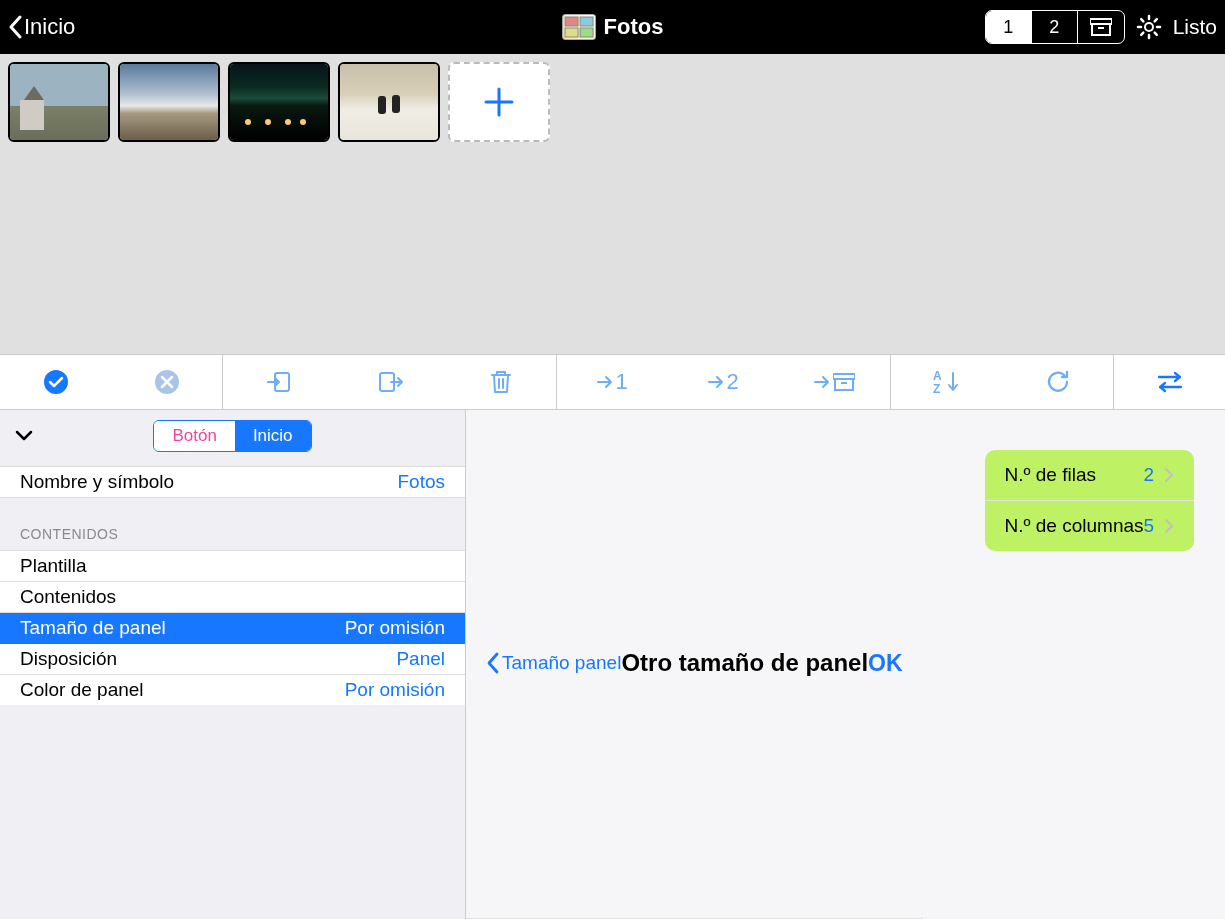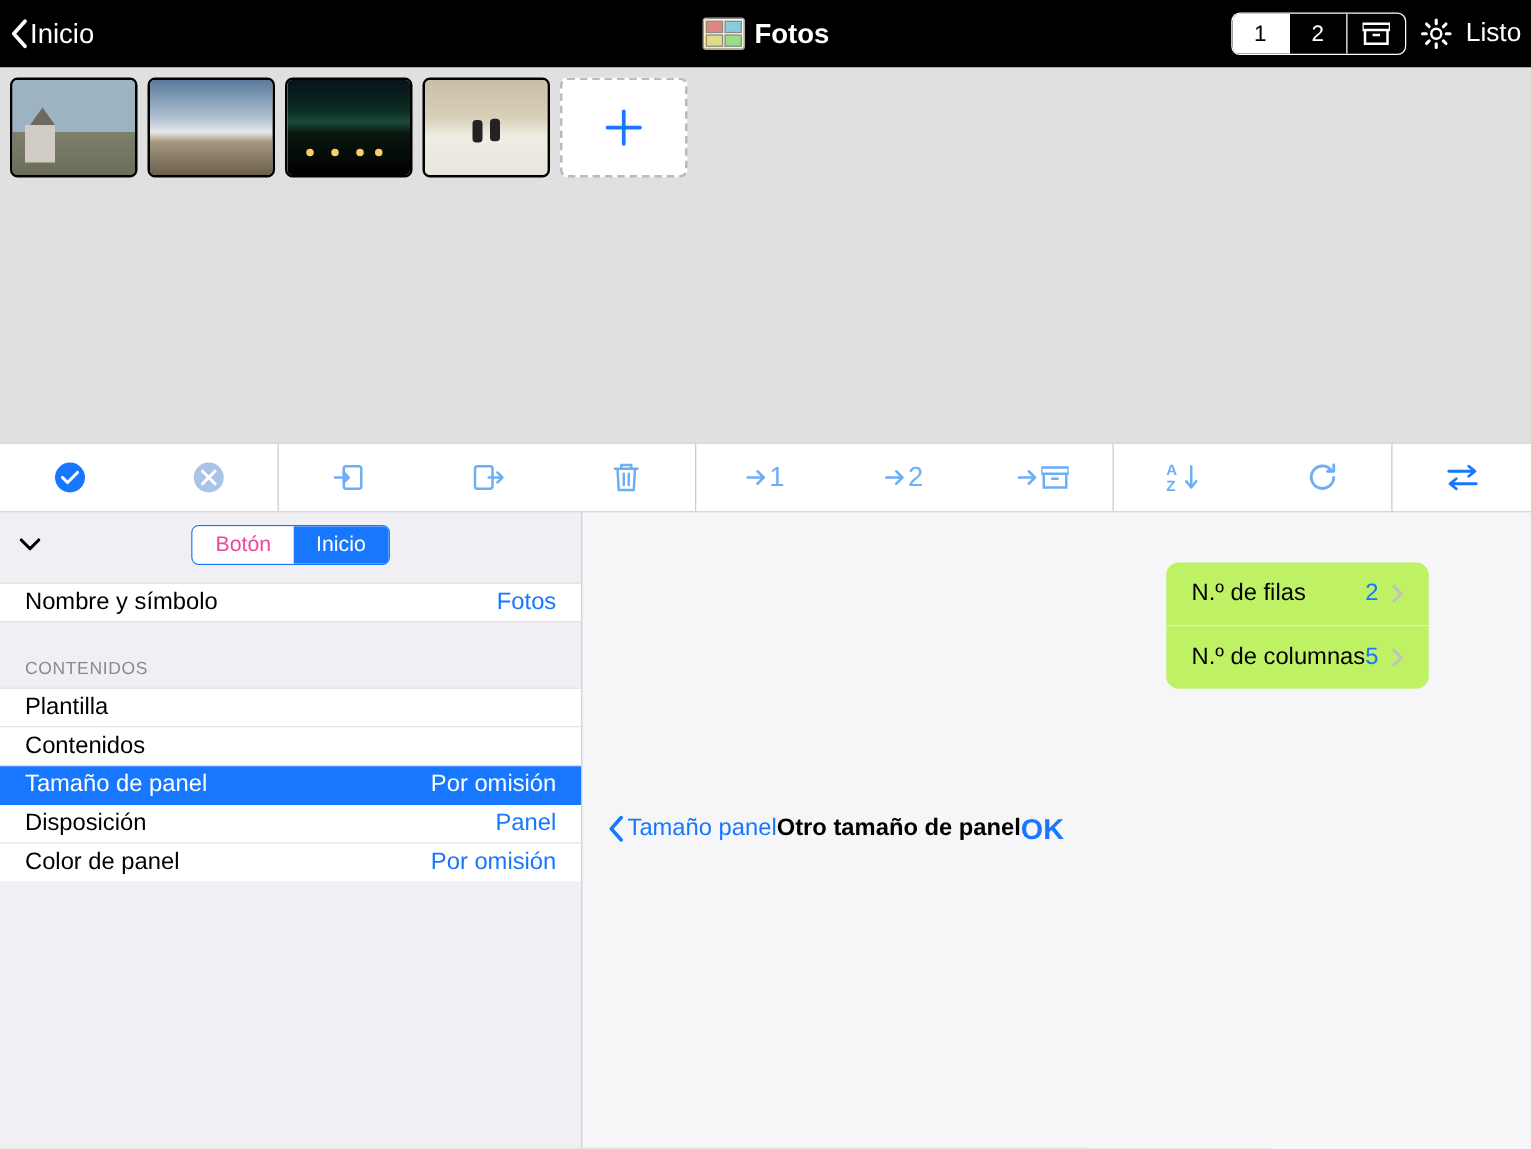--- a/index.html
+++ b/index.html
@@ -193,21 +193,21 @@
     padding: 12px 20px 14px;
     border-bottom:1px solid #e0e0e0;
   }
   .right-back {
     display:flex;align-items:center;
     color:#1778ff;
     font-size:19px;
     cursor:pointer;
     gap:2px;
   }
-  .right-title-wrap { position:relative; flex:1; text-align:center; font-size:19px; font-weight:600; }
+  .right-title-wrap { position:relative; flex:1; text-align:center; font-size:24px; font-weight:600; }
   .ok-btn { color:#1778ff; font-size:23px; font-weight:600; cursor:pointer; }
   .right-content { padding: 40px 30px; }
   .card {
     background:#bef264;
     border-radius:10px;
     overflow:hidden;
   }
   .card-row {
     display:flex;
     align-items:center;

